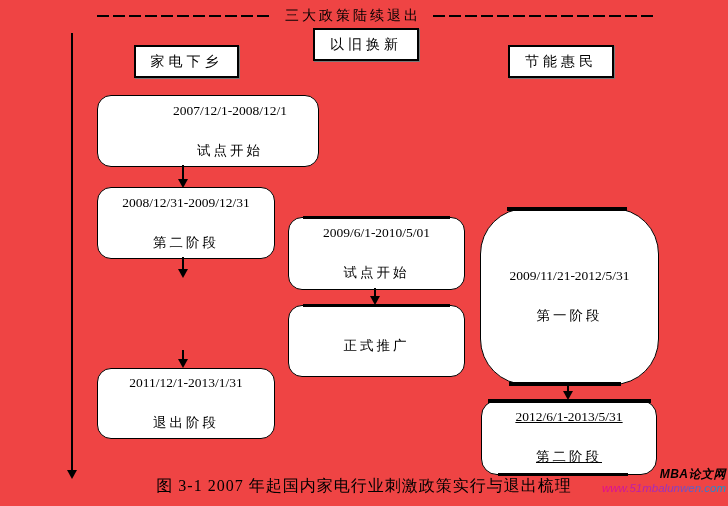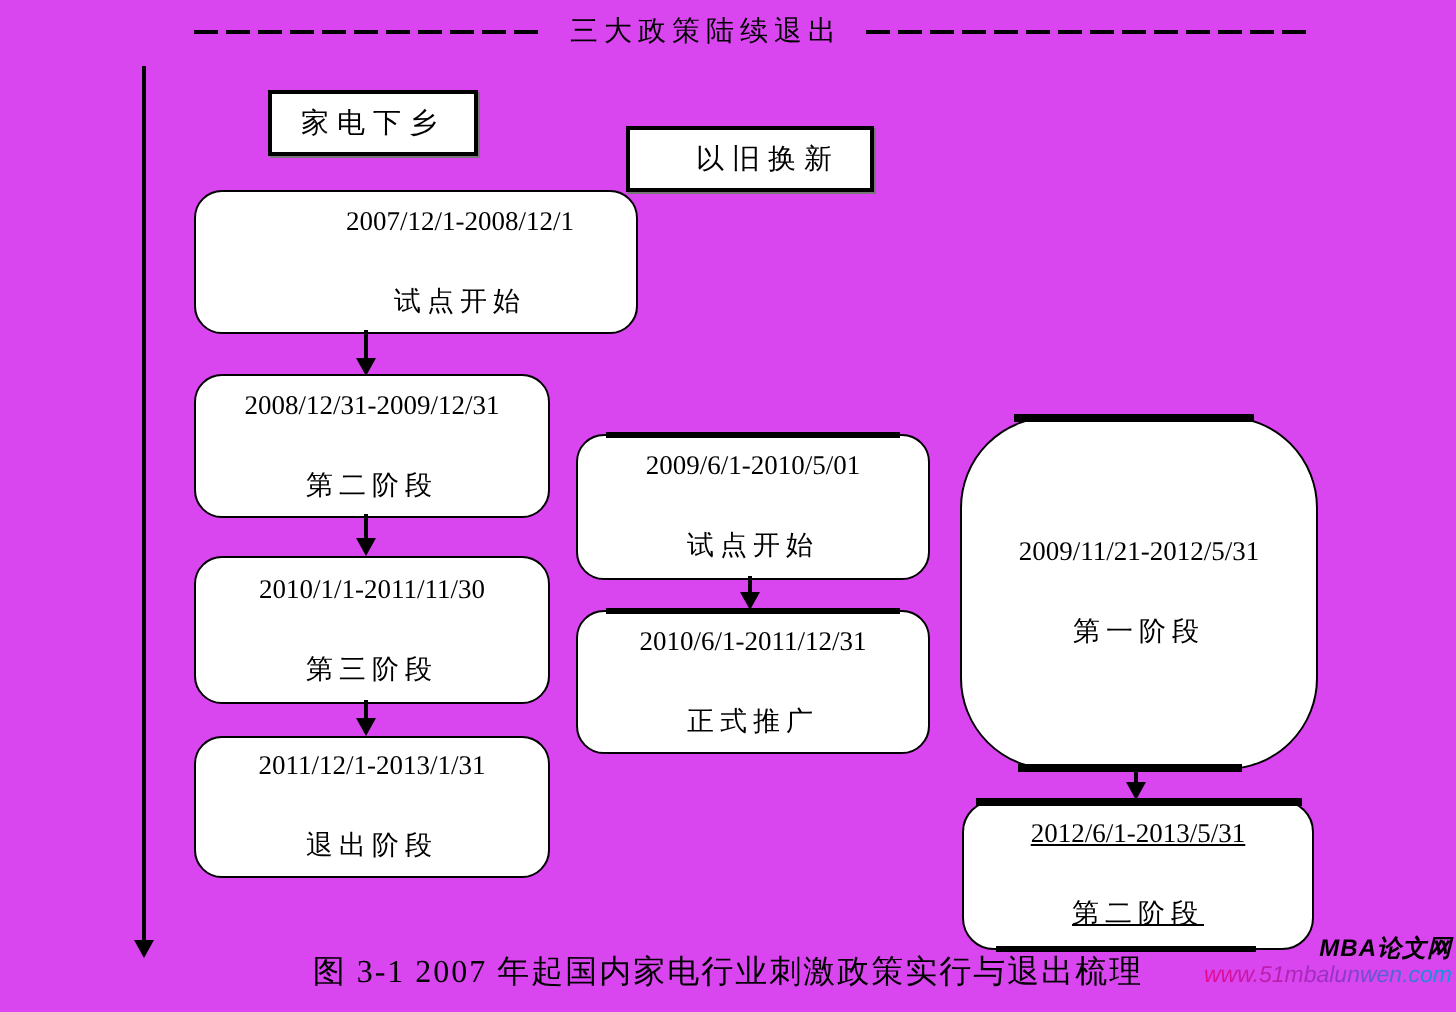--- a/index.html
+++ b/index.html
@@ -1,17 +1,17 @@
 <!DOCTYPE html>
 <html><head>
 <meta charset="utf-8">
 <style>
   html,body{margin:0;padding:0;background:#fff;}
   .figure{
-    position:relative;width:728px;height:506px;background:#d946ef;
+    position:relative;width:728px;height:506px;background:#ef4444;
     font-family:"Liberation Serif","DejaVu Serif",serif;color:#000;overflow:hidden;
   }
   
   .banner{position:absolute;left:97px;top:6px;width:557px;height:20px;
     display:flex;align-items:center;font-size:14px;}
   .dash{height:2.5px;background:repeating-linear-gradient(90deg,#000 0 12px,transparent 12px 16px);}
   .dash.left{width:176px;}
   .dash.right{flex:1;}
   .banner-title{padding:0 12px;letter-spacing:3px;white-space:nowrap;}
 
@@ -19,21 +19,21 @@
   .timeline-arrow{position:absolute;left:66px;top:33px;width:12px;height:446px;}
   .shaft{position:absolute;left:5px;top:0;width:2px;height:calc(100% - 9px);background:#000;}
   .head{position:absolute;left:1px;bottom:0;width:0;height:0;
     border-left:5px solid transparent;border-right:5px solid transparent;border-top:9px solid #000;}
 
   
   .hdr{position:absolute;height:29px;border:2px solid #000;background:#fff;
     box-shadow:1px 1px 0 #777;display:flex;align-items:center;justify-content:center;
     font-size:14px;letter-spacing:4px;white-space:nowrap;}
   .hdr1{left:134px;top:45px;width:101px;font-family:Liberation Mono, monospace;}
-  .hdr2{left:313px;top:63px;width:102px;padding-left:18px;}
+  .hdr2{left:313px;top:28px;width:102px;}
   .hdr3{left:508px;top:45px;width:102px;}
 
   
   .fbox{position:absolute;border:1.6px solid #000;border-radius:14px;background:#fff;
     display:flex;flex-direction:column;align-items:center;justify-content:center;
     gap:13px;font-size:13.5px;text-align:center;}
   .fbox .label{letter-spacing:3px;margin-top:10px;}
   .L1{left:97px;top:95px;width:176px;height:70px;padding-left:44px;}
   .L2{left:97px;top:187px;width:176px;height:70px;}
   .L3{left:97px;top:278px;width:176px;height:72px;}
@@ -80,46 +80,42 @@
     <div class="dash right"></div>
   </div>
 
   <div class="timeline-arrow">
     <div class="shaft"></div>
     <div class="head"></div>
   </div>
 
   <div class="hdr hdr1">家电下乡</div>
   <div class="hdr hdr2">以旧换新</div>
+  <div class="hdr hdr3">节能惠民</div>
 
   <div class="fbox L1">
     <div class="date">2007/12/1-2008/12/1</div>
     <div class="label">试点开始</div>
   </div>
   <div class="fbox L2">
     <div class="date">2008/12/31-2009/12/31</div>
     <div class="label">第二阶段</div>
-  </div>
-  <div class="fbox L3">
-    <div class="date">2010/1/1-2011/11/30</div>
-    <div class="label">第三阶段</div>
   </div>
   <div class="fbox L4">
     <div class="date">2011/12/1-2013/1/31</div>
     <div class="label">退出阶段</div>
   </div>
 
   <div class="fbox M1">
     <div class="capbar cap-top"></div>
     <div class="date">2009/6/1-2010/5/01</div>
     <div class="label">试点开始</div>
   </div>
   <div class="fbox M2">
     <div class="capbar cap-top"></div>
-    <div class="date">2010/6/1-2011/12/31</div>
     <div class="label">正式推广</div>
   </div>
 
   <div class="fbox R1">
     <div class="capbar cap-top"></div>
     <div class="capbar cap-bottom"></div>
     <div class="date">2009/11/21-2012/5/31</div>
     <div class="label">第一阶段</div>
   </div>
   <div class="fbox R2">

